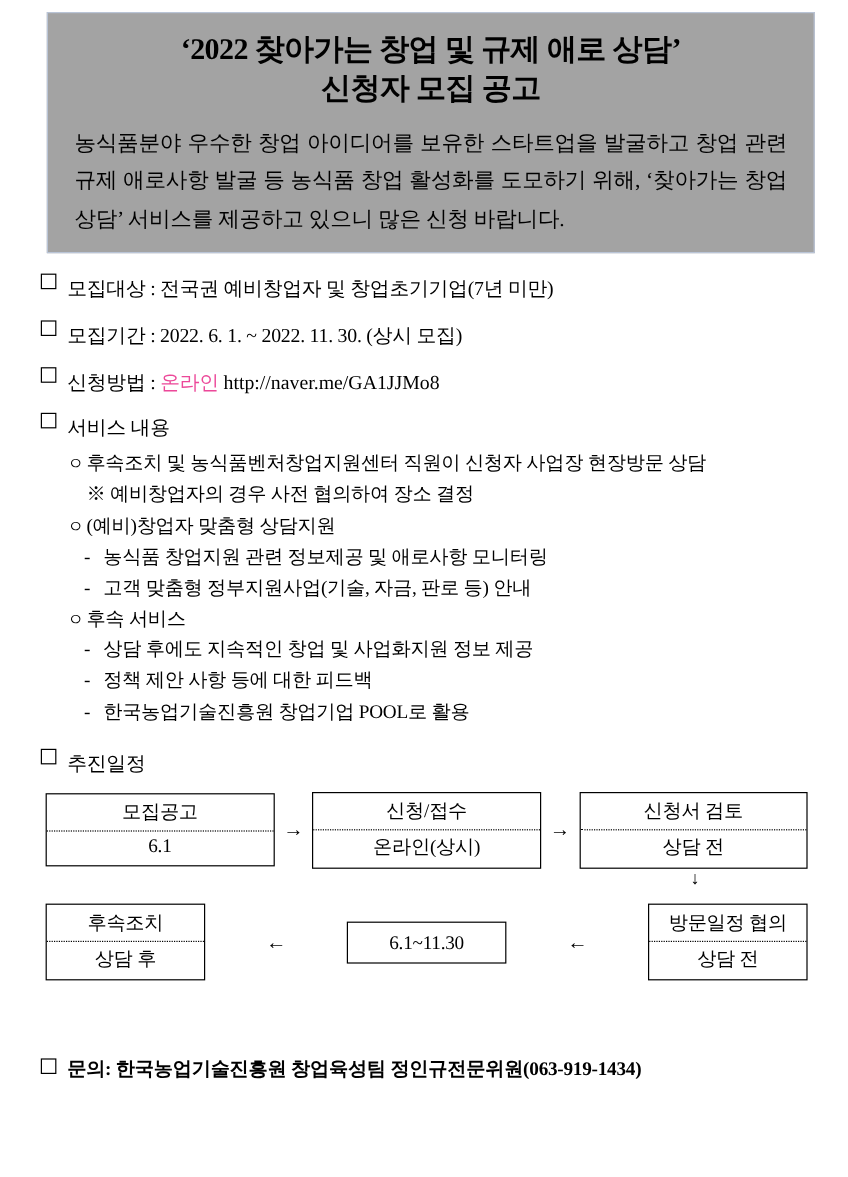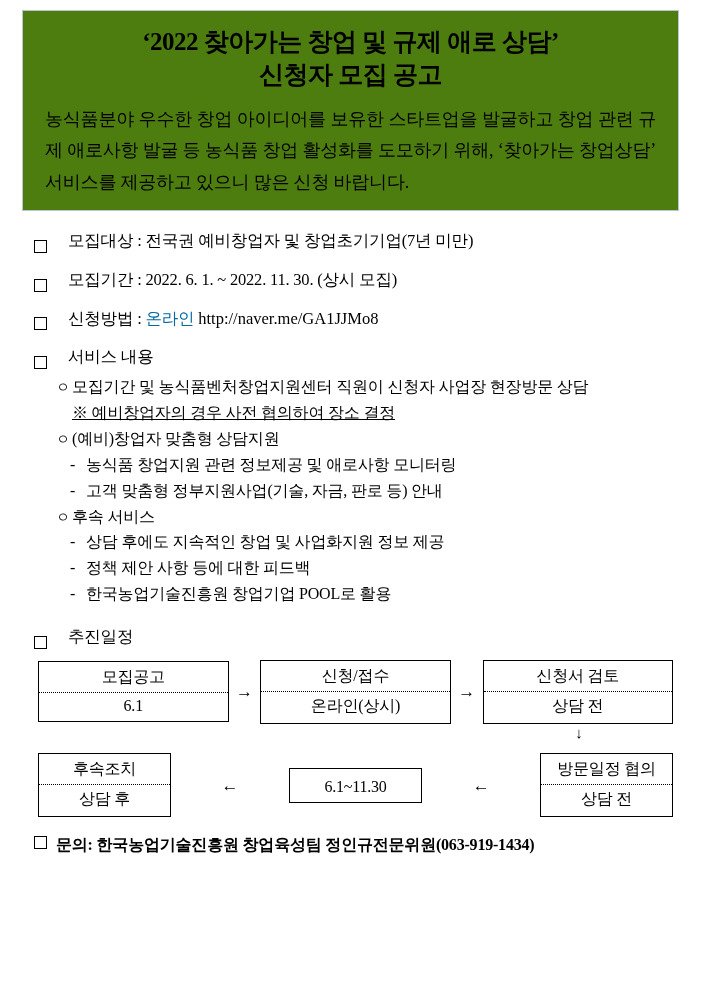--- a/index.html
+++ b/index.html
@@ -19,22 +19,22 @@
   .page {
     width: 707px;
     height: 981px;
     position: relative;
     box-sizing: border-box;
     padding: 0;
   }
 
   
   .header-box {
-    margin: 10px 28px 0 22px;
-    background: #4d7c0f;
+    margin: 10px 28px 0 39px;
+    background: #a3a3a3;
     border: 1px solid #b9c4d6;
     box-sizing: border-box;
     padding: 14px 18px 12px 18px;
   }
   .header-title {
     text-align: center;
     font-weight: bold;
     font-size: 25px;
     line-height: 1.33;
     letter-spacing: -0.5px;
@@ -64,39 +64,38 @@
     margin: 18px 34px 0 34px;
     font-size: 16.5px;
     letter-spacing: -0.2px;
   }
 
   .sec {
     margin-bottom: 14px;
   }
   .sec-head {
     display: flex;
-    align-items: flex-end;
+    align-items: flex-start;
     line-height: 1.5;
-    gap: 12px;
   }
   .box-mark {
     display: inline-block;
     width: 11px;
     height: 11px;
     border: 1.3px solid #000;
     margin-right: 9px;
     flex: 0 0 auto;
     position: relative;
     top: -1px;
   }
   .sec-head-text {
     font-size: 16.5px;
   }
   .link-label {
-    color: #0369a1;
+    color: #ec4899;
   }
   .url {
     font-family: "Liberation Serif", serif;
     letter-spacing: 0;
   }
 
   .bullets {
     margin: 4px 0 0 22px;
   }
   .b-row {
@@ -113,21 +112,20 @@
   .b-mark-dash {
     flex: 0 0 auto;
     width: 16px;
     text-align: left;
   }
   .b-text { flex: 1 1 auto; }
   .sub-note {
     margin-left: 16px;
     line-height: 1.62;
     font-size: 16px;
-    text-decoration: underline;
   }
   .dash-group { margin-left: 14px; }
 
   
   .flow {
     margin: 10px 0 0 4px;
   }
   .flow-row {
     display: flex;
     align-items: center;
@@ -172,20 +170,21 @@
   }
 
   .contact {
     margin-top: 18px;
     display: flex;
     align-items: baseline;
   }
   .contact-text {
     font-weight: bold;
     font-size: 16px;
+    margin-top: 46px;
   }
 </style>
 </head>
 <body>
 
 <div class="page">
 
   <div class="header-box">
     <div class="header-title">
       <span>‘2022 찾아가는 창업 및 규제 애로 상담’</span>
@@ -223,21 +222,21 @@
       <div class="sec-head">
         <span class="box-mark"></span>
         <span class="sec-head-text">서비스 내용</span>
       </div>
 
       <div class="bullets">
 
         <div>
           <div class="b-row">
             <span class="b-mark-o">ㅇ</span>
-            <span class="b-text">모집기간 및 농식품벤처창업지원센터 직원이 신청자 사업장 현장방문 상담</span>
+            <span class="b-text">후속조치 및 농식품벤처창업지원센터 직원이 신청자 사업장 현장방문 상담</span>
           </div>
           <div class="sub-note">※ 예비창업자의 경우 사전 협의하여 장소 결정</div>
         </div>
 
         <div>
           <div class="b-row">
             <span class="b-mark-o">ㅇ</span>
             <span class="b-text">(예비)창업자 맞춤형 상담지원</span>
           </div>
           <div class="dash-group">

